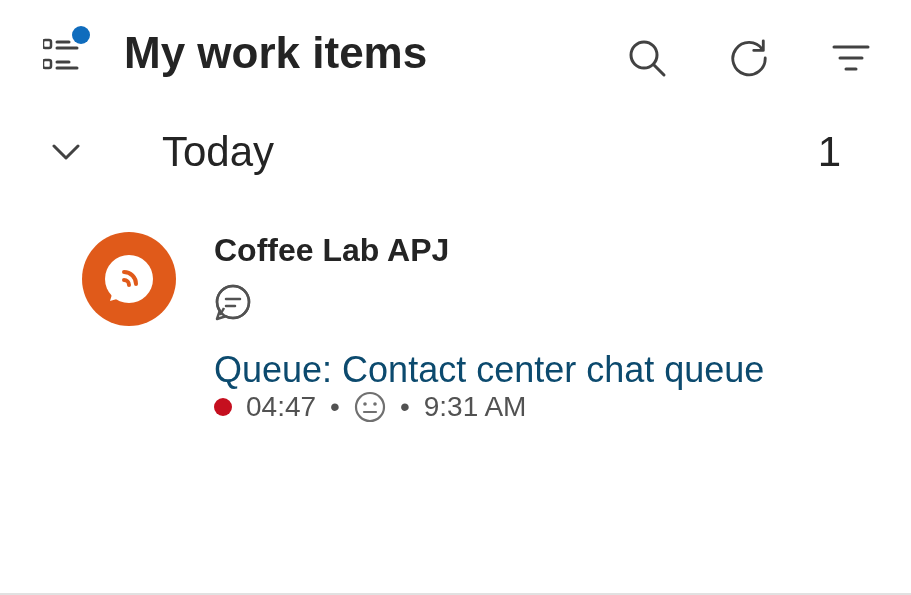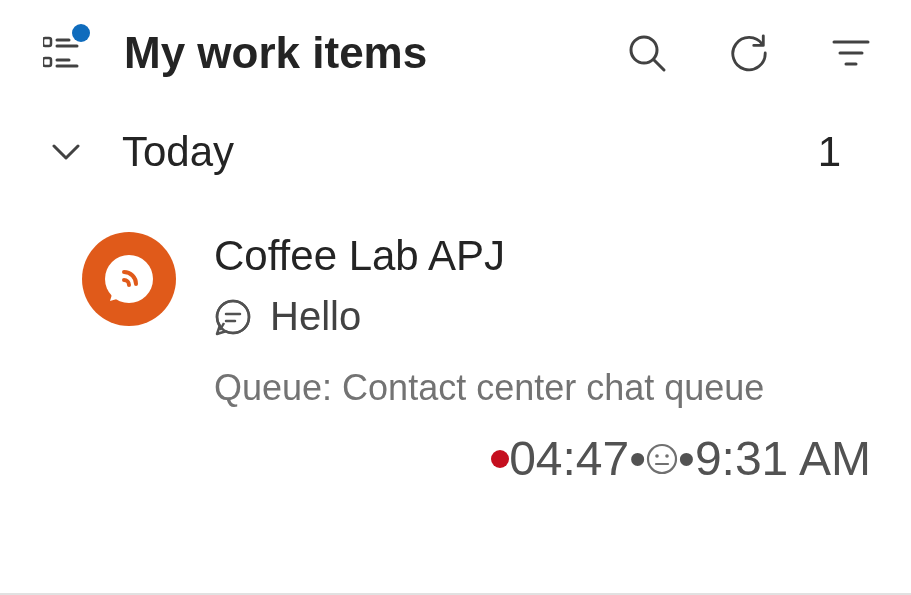--- a/index.html
+++ b/index.html
@@ -8,21 +8,21 @@
       background: #ffffff;
       width: 911px;
       height: 595px;
       color: #323130;
       overflow: hidden;
     }
 
     
     .header {
       display: flex;
-      align-items: center;
+      align-items: flex-end;
       padding: 28px 40px 18px 40px;
     }
     .list-icon-wrap {
       position: relative;
       width: 46px;
       height: 46px;
       margin-right: 38px;
       display: flex;
       align-items: center;
       justify-content: center;
@@ -54,20 +54,21 @@
       align-items: center;
       justify-content: center;
       cursor: pointer;
     }
 
     
     .section-header {
       display: flex;
       align-items: center;
       padding: 32px 48px 22px 48px;
+      gap: 40px;
     }
     .chevron-wrap {
       width: 36px;
       height: 36px;
       display: flex;
       align-items: center;
       justify-content: center;
       margin-right: 38px;
       cursor: pointer;
     }
@@ -100,48 +101,47 @@
       justify-content: center;
       flex-shrink: 0;
       margin-right: 38px;
     }
     .work-body {
       flex: 1;
       display: flex;
       flex-direction: column;
     }
     .work-title {
-      font-size: 42px;
-      font-weight: 400;
+      font-size: 32px;
+      font-weight: 700;
       color: #242424;
       margin-bottom: 14px;
     }
     .work-msg-row {
       display: flex;
       align-items: center;
       gap: 18px;
       margin-bottom: 28px;
     }
     .work-msg {
       font-size: 40px;
       font-weight: 400;
       color: #424242;
     }
     .work-queue {
       font-size: 36px;
       font-weight: 400;
-      color: #737373;
-      margin-bottom: 22px;
+      color: #0c4a6e;
     }
     .work-status {
       display: flex;
       align-items: center;
-      font-size: 48px;
+      gap: 14px;
+      font-size: 28px;
       color: #525252;
-      justify-content: flex-end;
     }
     .red-dot {
       width: 18px;
       height: 18px;
       border-radius: 50%;
       background: #C50F1F;
       flex-shrink: 0;
     }
     .sep { color: #525252; }
 
@@ -221,21 +221,20 @@
     <div class="work-title">Coffee Lab APJ</div>
 
     <div class="work-msg-row">
       <svg width="38" height="38" viewBox="0 0 38 38">
         <circle cx="19" cy="19" r="16" fill="none" stroke="#525252" stroke-width="2.5"></circle>
         <path d="M 6 32 L 10 25" stroke="#525252" stroke-width="2.5" fill="none"></path>
         <path d="M 3 19 C 3 10.2 10.2 3 19 3 C 27.8 3 35 10.2 35 19 C 35 27.8 27.8 35 19 35 C 16.4 35 14 34.4 11.8 33.3 L 3 36 L 5.8 27.6 C 4 25.1 3 22.2 3 19 Z" fill="none" stroke="#525252" stroke-width="2.5" stroke-linejoin="round"></path>
         <line x1="12" y1="16" x2="26" y2="16" stroke="#525252" stroke-width="2.5" stroke-linecap="round"></line>
         <line x1="12" y1="23" x2="21" y2="23" stroke="#525252" stroke-width="2.5" stroke-linecap="round"></line>
       </svg>
-      <span class="work-msg">Hello</span>
     </div>
 
     <div class="work-queue">Queue: Contact center chat queue</div>
 
     <div class="work-status">
       <span class="red-dot"></span>
       <span>04:47</span>
       <span class="sep">•</span>
       <svg width="32" height="32" viewBox="0 0 32 32">
         <circle cx="16" cy="16" r="14" fill="none" stroke="#707070" stroke-width="2.2"></circle>

